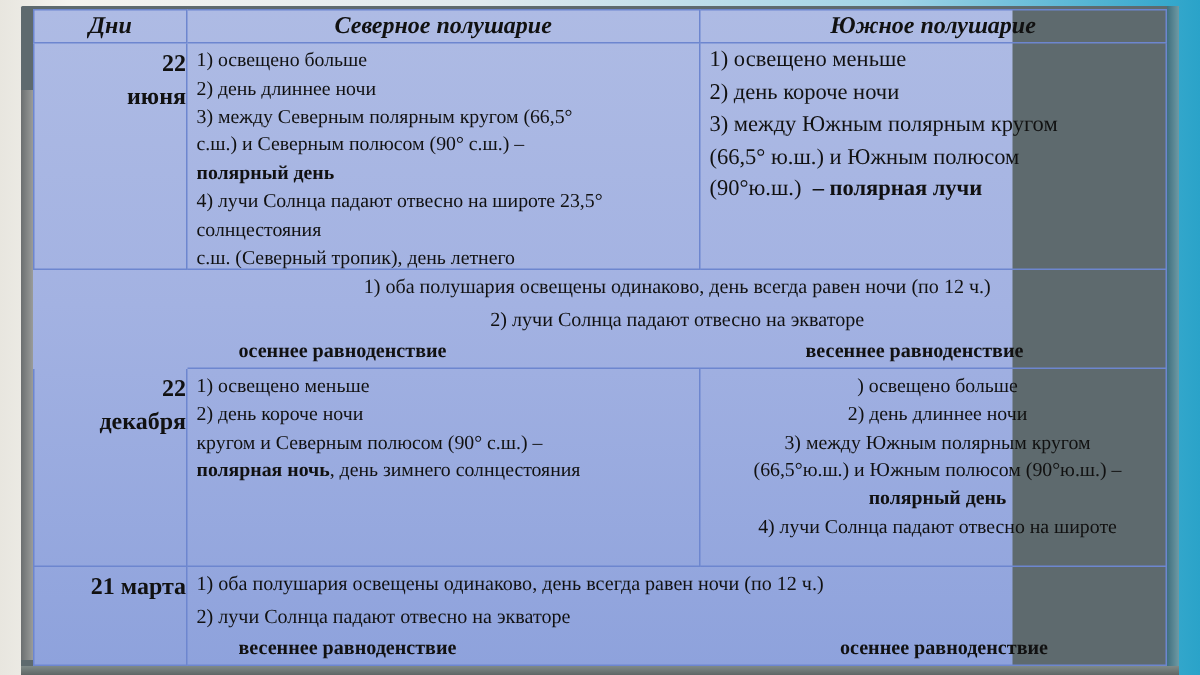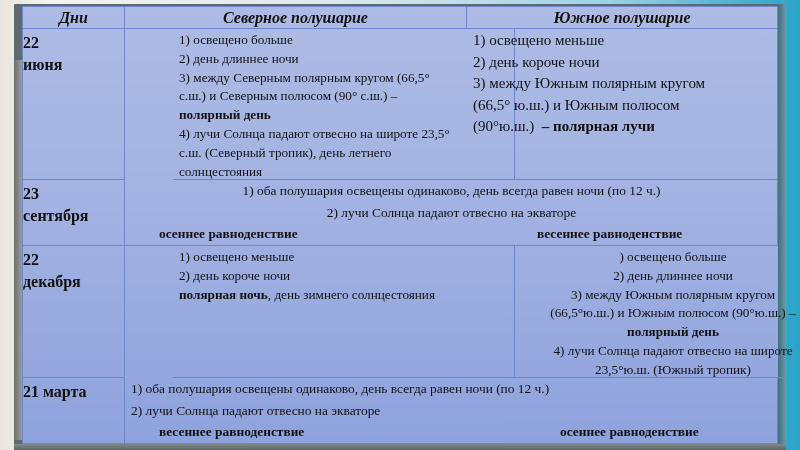--- a/index.html
+++ b/index.html
@@ -19,31 +19,31 @@
   }
   .frame-bottom {
     position:absolute; left:14px; top:444px; width:772px; height:6px;
     background:linear-gradient(180deg,#7f8a88,#5f6766);
   }
   .frame-right {
     position:absolute; left:778px; top:4px; width:8px; height:446px;
     background:linear-gradient(90deg,#3f6f7f,#6f9aa4);
   }
   .tbl {
-    position:absolute; left:22px; top:6px; width:756px; height:438px;
+    position:absolute; left:22px; top:6px; width:653px; height:438px;
     background:linear-gradient(180deg,#aebbe4 0%, #a3b2e2 45%, #8ea2dc 100%);
   }
   .cell {
     position:absolute; box-sizing:border-box;
     border-right:1.5px solid #6d86cf; border-bottom:1.5px solid #6d86cf;
   }
   .hdr { display:flex; align-items:center; justify-content:center;
          font-style:italic; font-weight:bold; font-size:16px; }
-  .date { text-align:left; font-weight:bold; font-size:16px; line-height:22px; padding-top:3px; }
-  .txt { font-size:13.2px; line-height:18.8px; padding:2px 0 0 6px;margin-left:48px; }
+  .date { text-align:right; font-weight:bold; font-size:16px; line-height:22px; padding-top:3px; }
+  .txt { font-size:13.2px; line-height:18.8px; padding:2px 0 0 6px; }
   .txt-big { font-size:15px; line-height:21.5px; padding:1px 0 0 6px; }
   .line { white-space:nowrap; }
   .b { font-weight:bold; }
   .center-line { position:absolute; white-space:nowrap; font-size:13.4px;
                  font-family:"Liberation Sans Narrow","Liberation Serif",serif; }
   .eq { position:absolute; font-weight:bold; font-size:13.4px; white-space:nowrap; }
 </style>
 </head>
 <body>
 
@@ -68,64 +68,60 @@
     <div>22</div>
     <div>июня</div>
   </div>
   <div class="cell txt" style="left:103px;top:23px;width:342px;height:151px;">
     <div class="line">1) освещено больше</div>
     <div class="line">2) день длиннее ночи</div>
     <div class="line">3) между Северным полярным кругом (66,5°</div>
     <div class="line">с.ш.) и Северным полюсом (90° с.ш.) –</div>
     <div class="line b">полярный день</div>
     <div class="line">4) лучи Солнца падают отвесно на широте 23,5°</div>
+    <div class="line">солнцестояния</div>
     <div class="line">с.ш. (Северный тропик), день летнего</div>
-    <div class="line">солнцестояния</div>
   </div>
   <div class="cell txt-big" style="left:445px;top:23px;width:311px;height:151px;">
     <div class="line">1) освещено меньше</div>
     <div class="line">2) день короче ночи</div>
     <div class="line">3) между Южным полярным кругом</div>
     <div class="line">(66,5° ю.ш.)  и Южным полюсом</div>
     <div class="line">
       <span>(90°ю.ш.)</span>&nbsp;
       <span class="b">– полярная лучи</span>
     </div>
   </div>
 
-  <div class="cell date" style="left:0;top:174px;width:103px;height:66px;border-left:1.5px solid #6d86cf;">
-    <div>23</div>
-    <div>сентября</div>
-  </div>
   <div class="cell" style="left:103px;top:174px;width:653px;height:66px;">
     <div class="center-line" style="left:0;width:653px;text-align:center;top:3px;">1) оба полушария освещены одинаково, день всегда равен ночи (по 12 ч.)</div>
     <div class="center-line" style="left:0;width:653px;text-align:center;top:25px;">2) лучи Солнца падают отвесно на экваторе</div>
     <div class="eq" style="left:34px;top:46px;">осеннее равноденствие</div>
     <div class="eq" style="left:412px;top:46px;">весеннее равноденствие</div>
   </div>
 
   <div class="cell date" style="left:0;top:240px;width:103px;height:132px;border-left:1.5px solid #6d86cf;">
     <div>22</div>
     <div>декабря</div>
   </div>
   <div class="cell txt" style="left:103px;top:240px;width:342px;height:132px;">
     <div class="line">1) освещено меньше</div>
     <div class="line">2) день короче ночи</div>
+    <div class="line">кругом  и Северным полюсом (90° с.ш.)  –</div>
     <div class="line">
       <span class="b">полярная ночь</span><span>, день зимнего солнцестояния</span>
     </div>
   </div>
   <div class="cell txt" style="left:445px;top:240px;width:311px;height:132px;text-align:center;">
     <div class="line">) освещено больше</div>
     <div class="line">2) день длиннее ночи</div>
     <div class="line">3) между Южным полярным кругом</div>
     <div class="line">(66,5°ю.ш.) и Южным полюсом (90°ю.ш.) –</div>
     <div class="line b">полярный день</div>
     <div class="line">4) лучи Солнца падают отвесно на широте</div>
-    <div class="line">23,5°ю.ш. (Южный тропик)</div>
   </div>
 
   <div class="cell date" style="left:0;top:372px;width:103px;height:66px;border-left:1.5px solid #6d86cf;">
     <div>21 марта</div>
   </div>
   <div class="cell" style="left:103px;top:372px;width:653px;height:66px;">
     <div class="center-line" style="left:6px;top:3px;">1) оба полушария освещены одинаково, день всегда равен ночи (по 12 ч.)</div>
     <div class="center-line" style="left:6px;top:25px;">2) лучи Солнца падают отвесно на экваторе</div>
     <div class="eq" style="left:34px;top:46px;">весеннее равноденствие</div>
     <div class="eq" style="left:435px;top:46px;">осеннее равноденствие</div>

